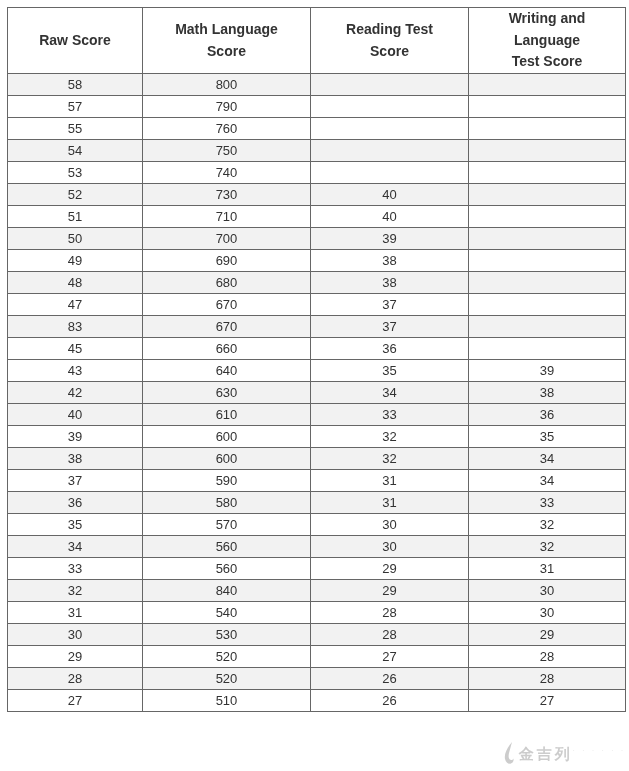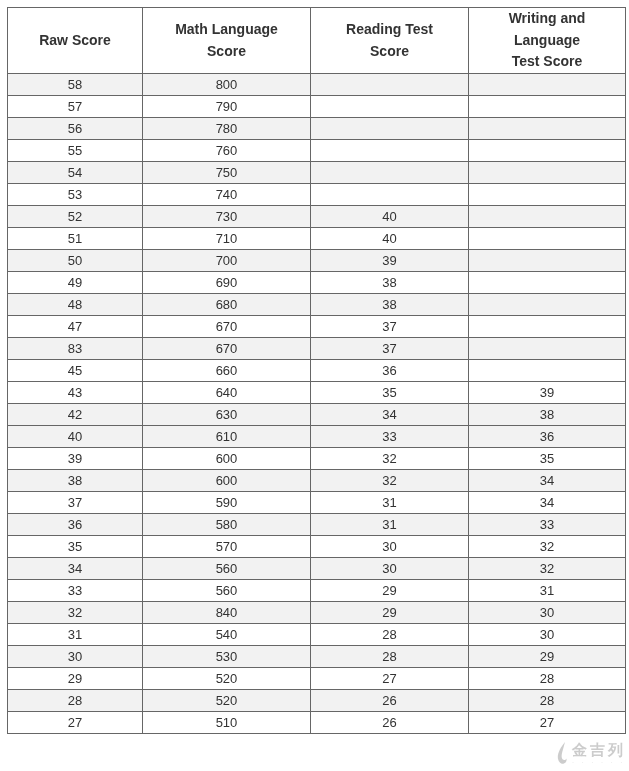--- a/index.html
+++ b/index.html
@@ -57,21 +57,21 @@
     opacity: 0.85;
     pointer-events: none;
   }
   .watermark .wm-logo {
     width: 16px;
     height: 26px;
     margin-right: 2px;
   }
   .watermark .wm-textblock {
     display: flex;
-    flex-direction: column;
+    flex-direction: row;
     align-items: flex-start;
     line-height: 1.1;
   }
   .watermark .wm-main {
     font-size: 15px;
     letter-spacing: 3px;
     font-weight: bold;
   }
   .watermark .wm-sub {
     font-size: 6px;
@@ -107,26 +107,20 @@
         <td>800</td>
         <td></td>
         <td></td>
       </tr>
       <tr>
         <td>57</td>
         <td>790</td>
         <td></td>
         <td></td>
       </tr>
-      <tr class="stripe">
-        <td>56</td>
-        <td>780</td>
-        <td></td>
-        <td></td>
-      </tr>
       <tr>
         <td>55</td>
         <td>760</td>
         <td></td>
         <td></td>
       </tr>
       <tr class="stripe">
         <td>54</td>
         <td>750</td>
         <td></td>

